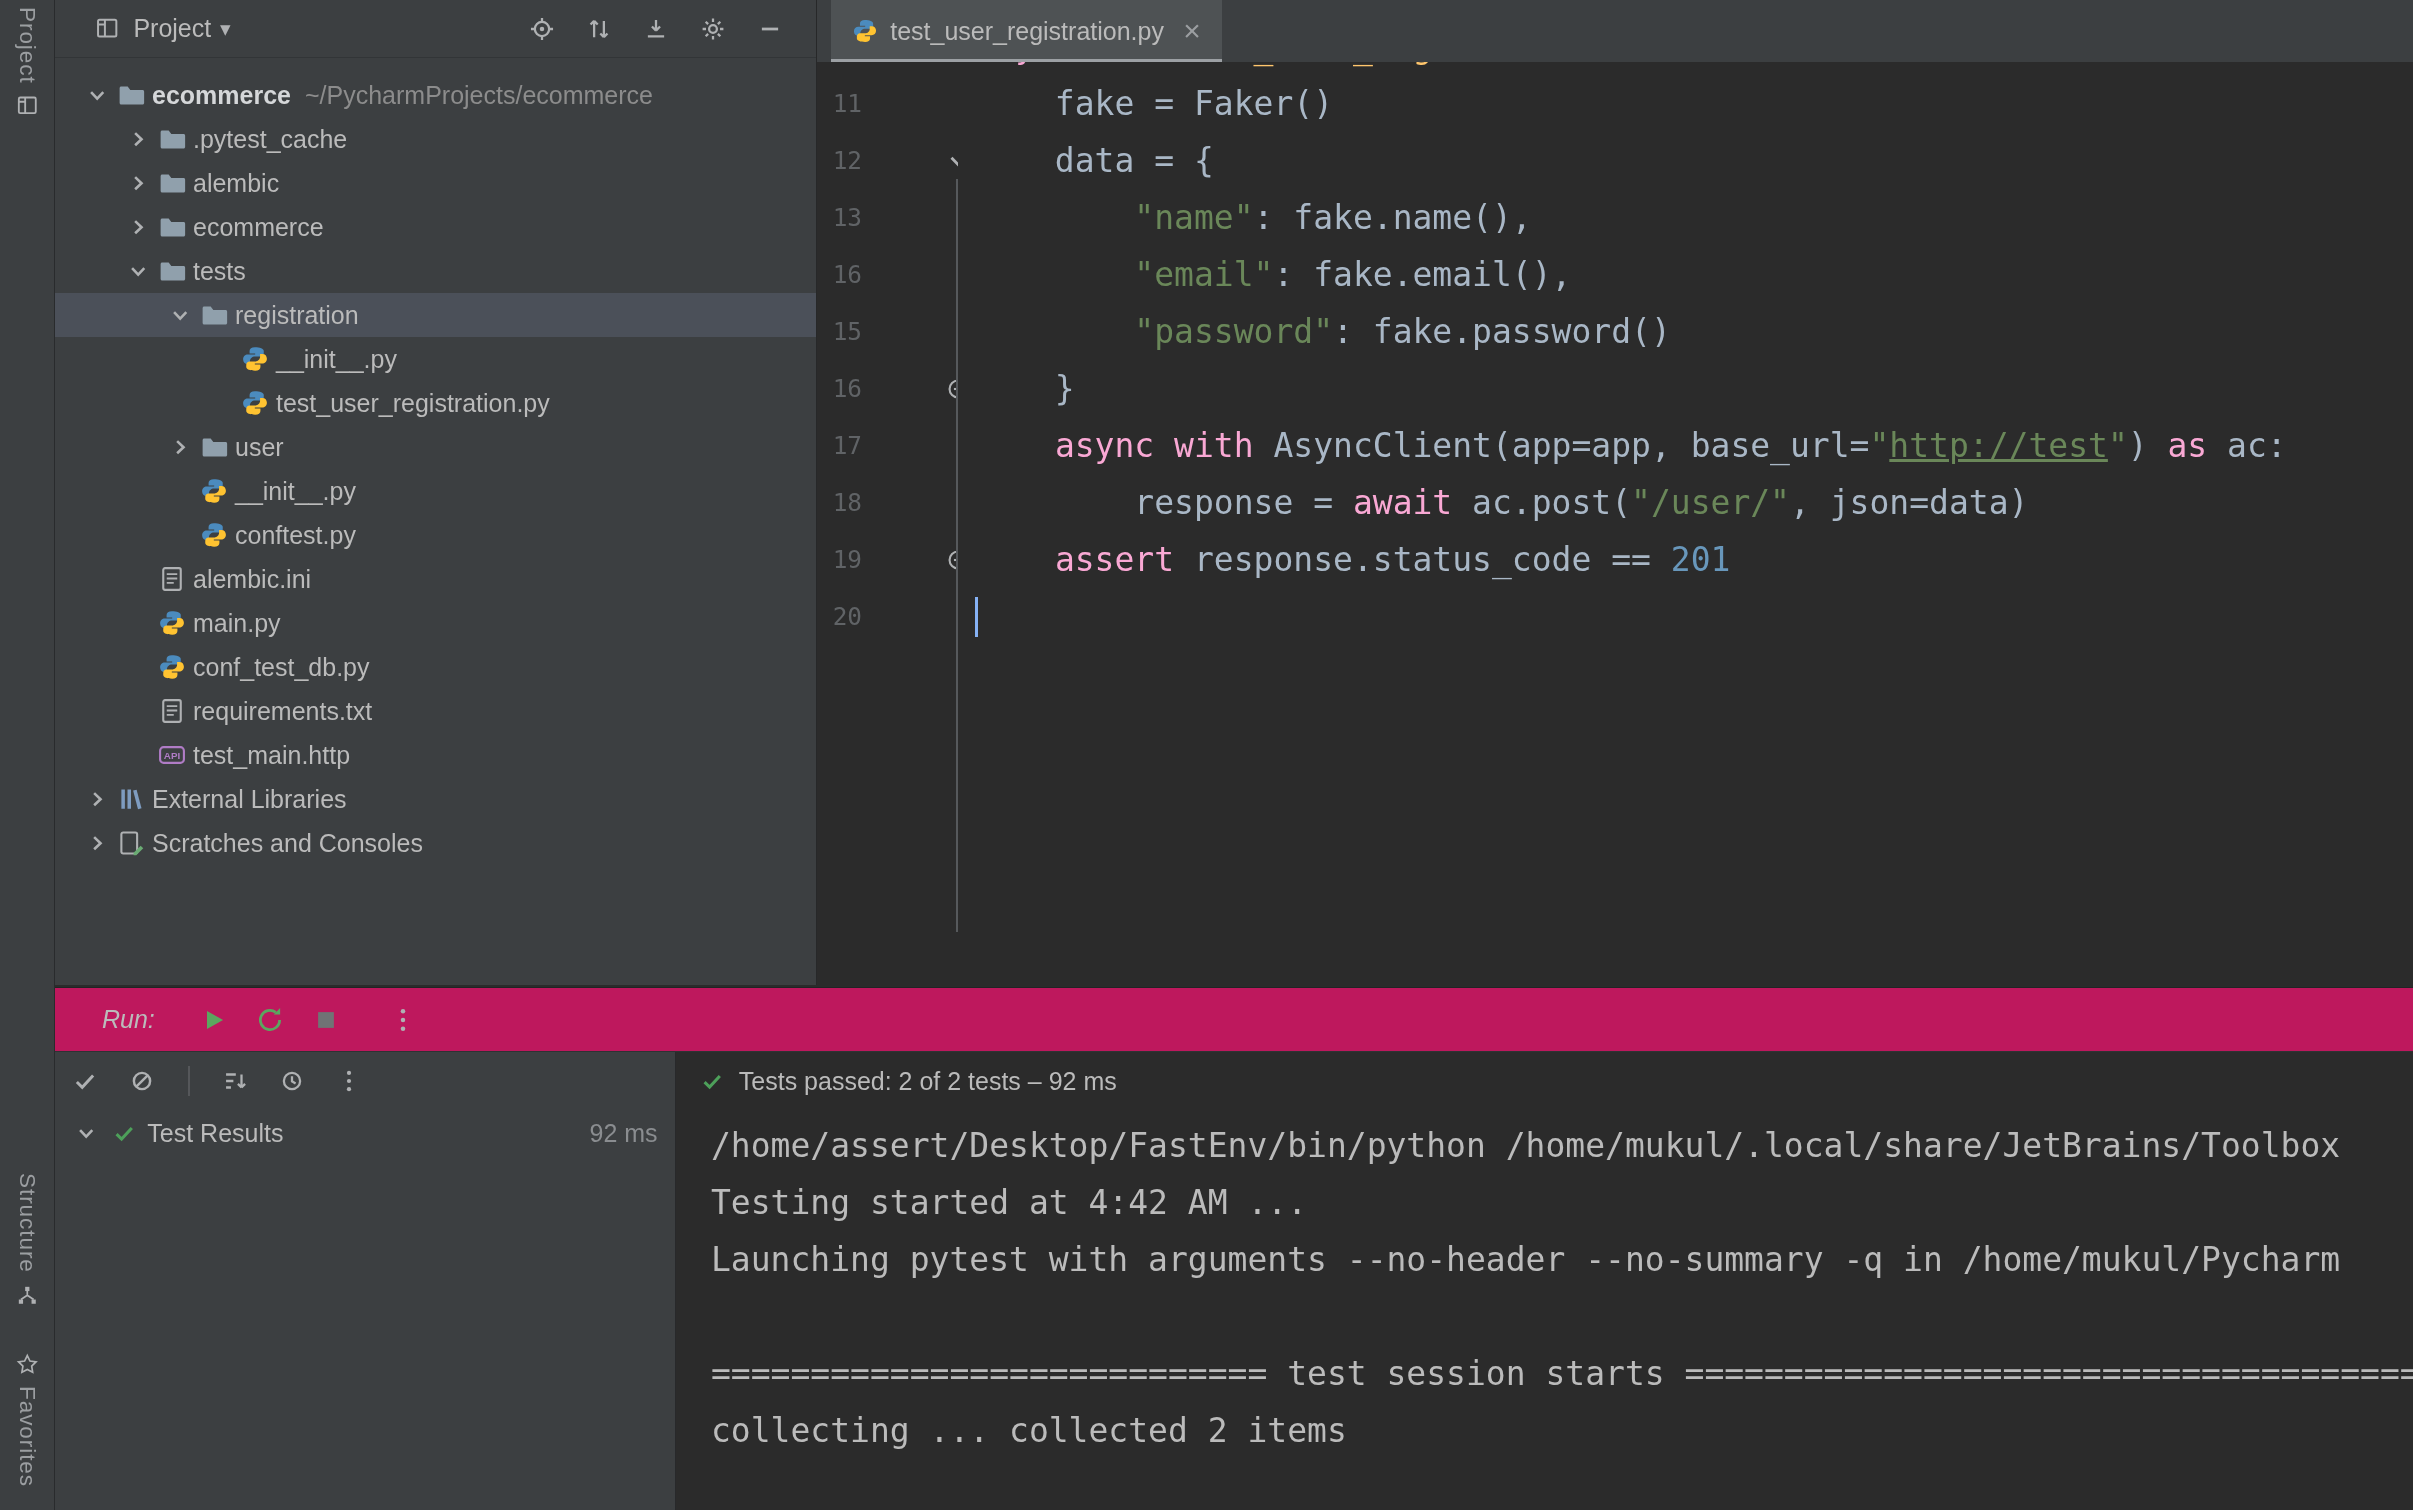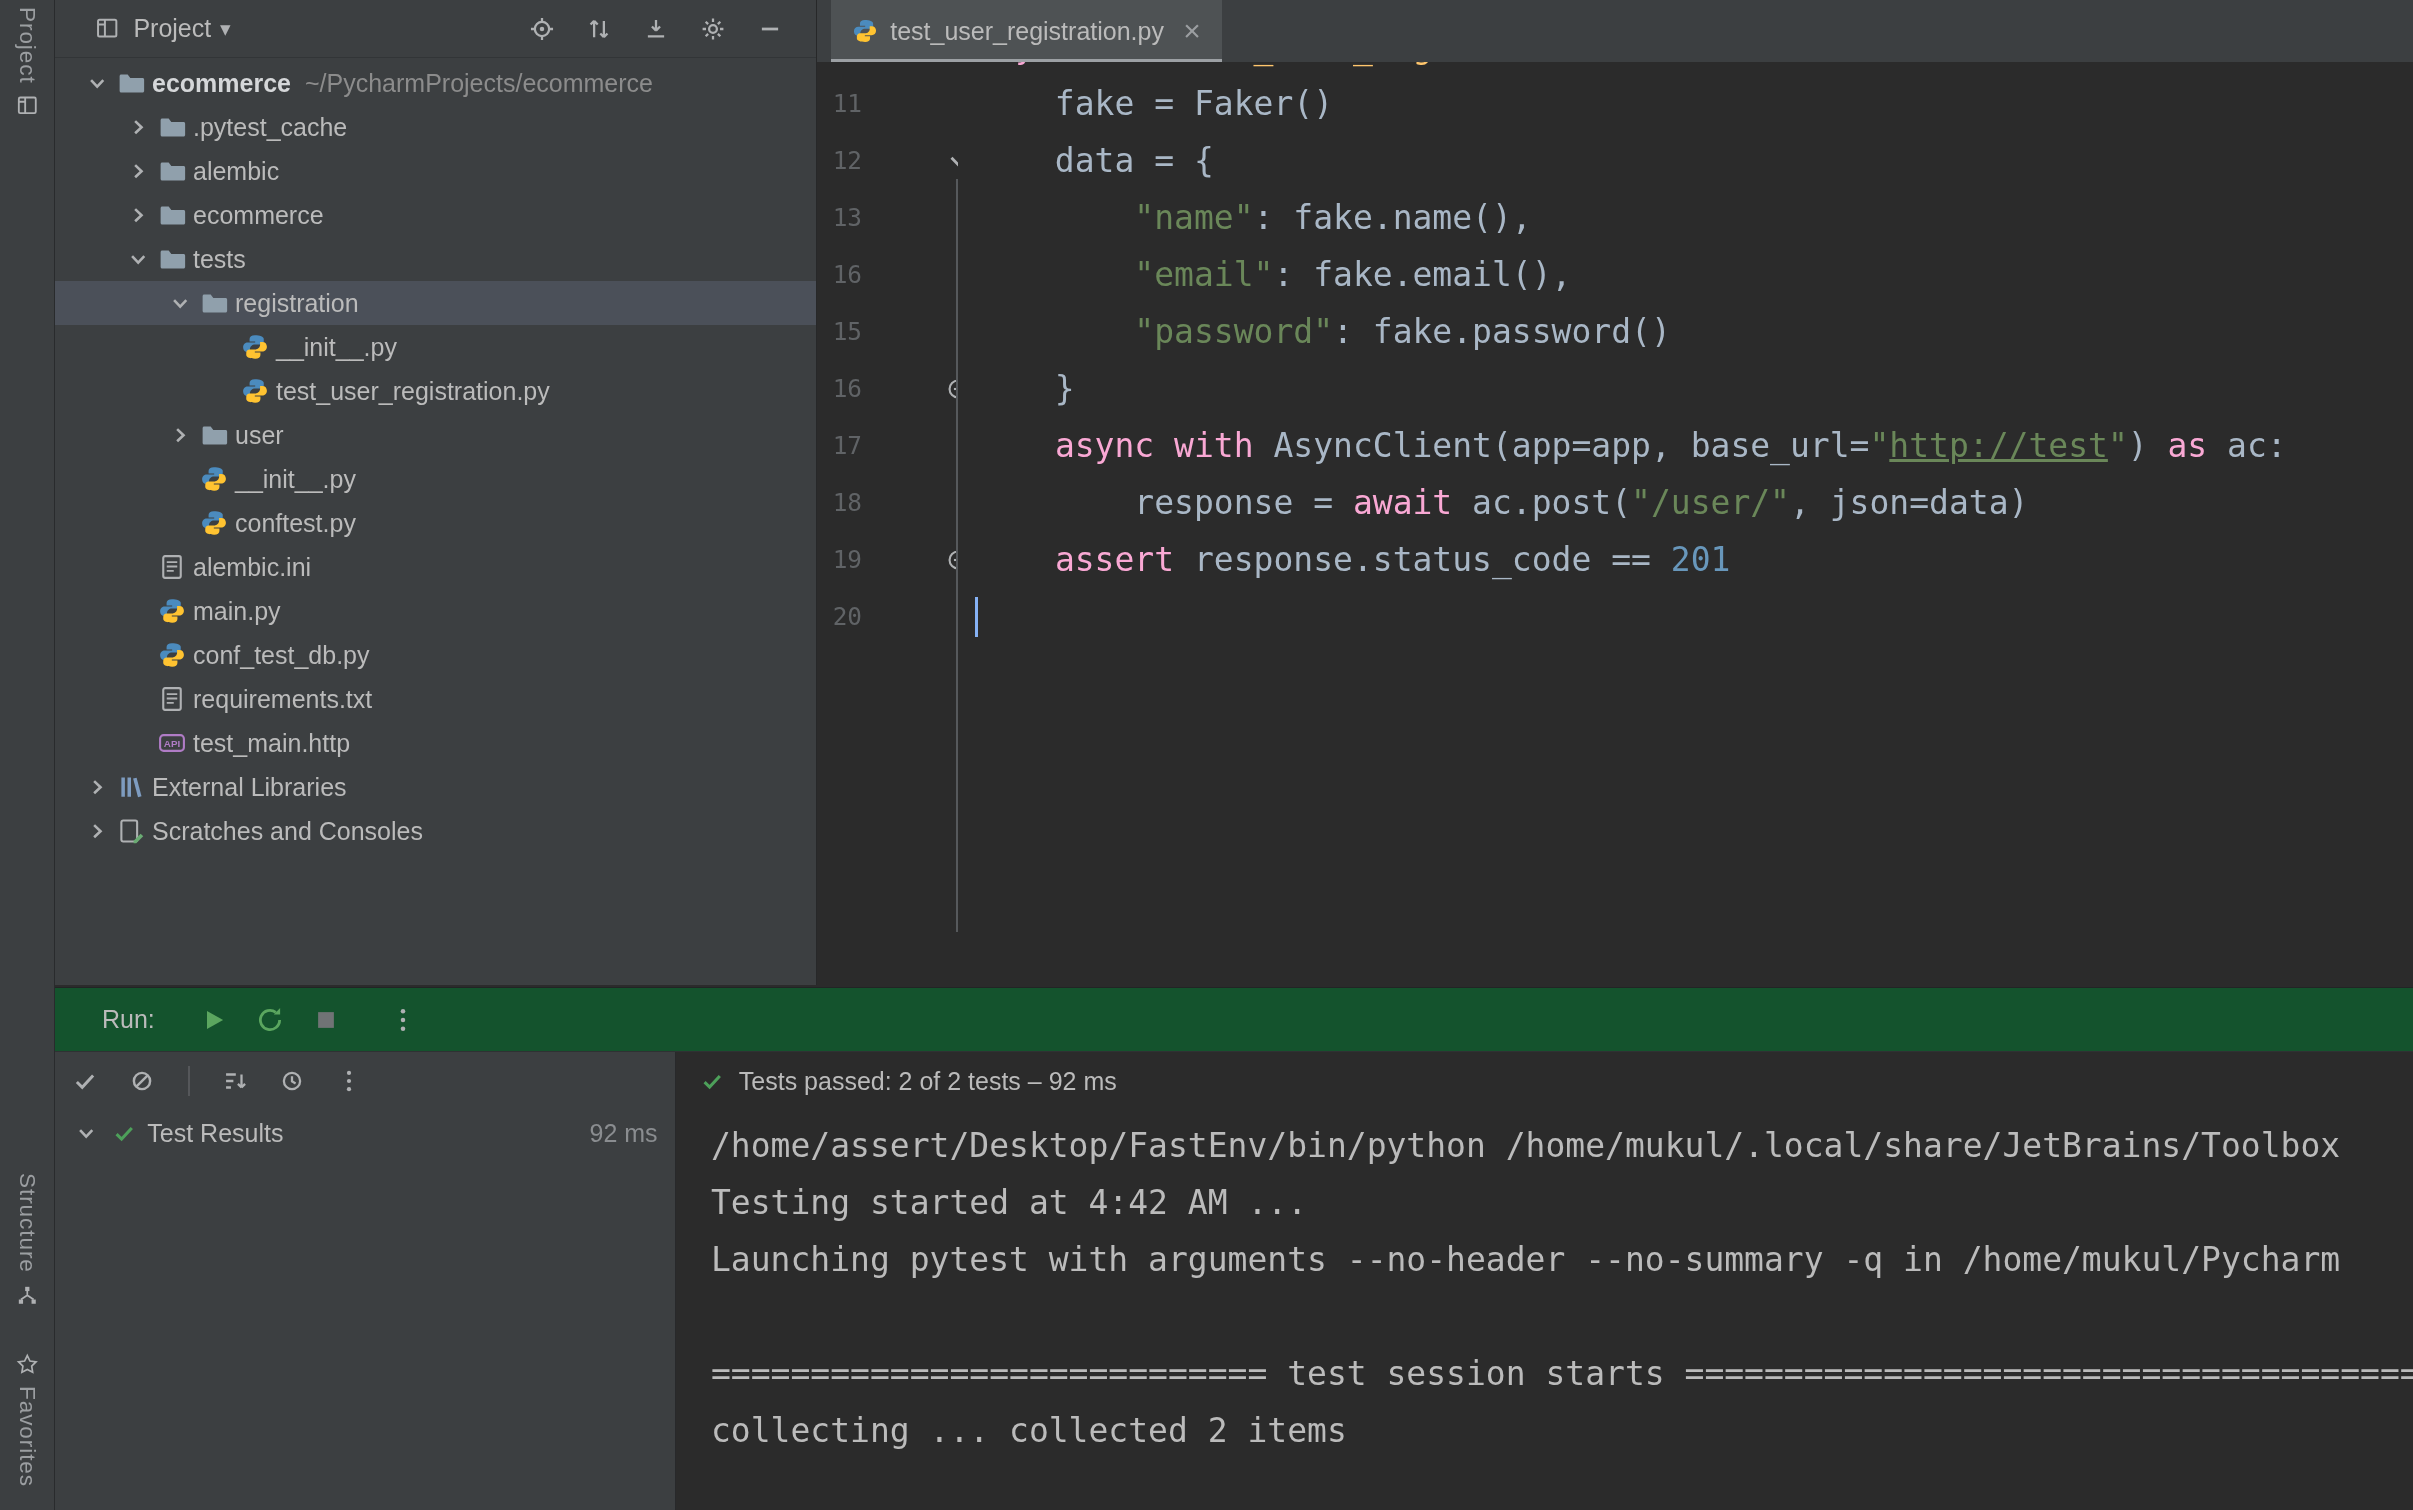--- a/index.html
+++ b/index.html
@@ -19,21 +19,21 @@
 
   
   .project-panel{position:absolute;left:55px;top:0;width:761px;height:985px;background:#3C3F41;
                  border-right:0.9px solid #272829;}
   .pp-header{height:57px;display:flex;align-items:center;padding-left:40px;border-bottom:0.9px solid #323537;}
   .pp-header .icon{width:24.4px;height:24.4px;}
   .pp-title{font-size:25px;color:#BBBBBB;margin-left:14px;}
   .pp-caret{font-size:21px;color:#AFB1B3;margin-left:8.7px;}
   .pp-actions{margin-left:auto;display:flex;align-items:center;gap:31px;padding-right:33px;}
   .pp-actions .icon{cursor:pointer;}
-  .tree{position:absolute;top:61px;left:0;right:0;}
+  .tree{position:absolute;top:73px;left:0;right:0;}
   .tree-row{height:44px;display:flex;align-items:center;font-size:25px;color:#BBBBBB;white-space:nowrap;cursor:pointer;}
   .tree-row.selected{background:#4B5059;}
   .chevron{width:40px;height:26px;display:flex;align-items:center;justify-content:center;flex:none;}
   .chevron svg{width:24.4px;height:24.4px;display:block;}
   .tree-icon{width:28px;height:28px;margin-right:7px;}
   .tree-label.bold{color:#D5D7D9;font-weight:bold;}
   .tree-path{color:#8C8C8C;margin-left:14px;}
 
   
   .editor{position:absolute;left:817px;top:0;right:0;height:985px;background:#2B2B2B;}
@@ -57,22 +57,22 @@
   .tok-plain{color:#A9B7C6;}
   .tok-kw{color:#f9a8d4;margin-top:40px;}
   .tok-str{color:#6A8759;}
   .tok-url{color:#6A8759;text-decoration:underline;}
   .tok-num{color:#6897BB;}
   .tok-fn{color:#FFC66D;}
   .caret{position:absolute;left:0;top:8.7px;width:2.6px;height:40px;background:#86B2F5;}
 
   
   .bottom{position:absolute;left:55px;right:0;top:987px;bottom:0;background:#3C3F41;border-top:1.7px solid #222425;}
-  .run-row{height:63px;display:flex;align-items:center;padding-left:47px;background:#14532d;
-           border-bottom:0.9px solid #2F3133;}
+  .run-row{height:63px;display:flex;align-items:center;padding-left:47px;background:#be185d;
+           border-bottom:0.9px solid #2F3133;font-style:italic;}
   .run-label{font-size:25px;color:#BBBBBB;}
   .run-actions{display:flex;align-items:center;gap:28px;margin-left:45px;}
   .run-actions .icon{width:28px;height:28px;cursor:pointer;}
   .run-actions .gap-left{margin-left:21px;}
   .bottom-content{position:absolute;top:64px;left:0;right:0;bottom:0;display:flex;}
   .tests-panel{width:620px;flex:none;background:#3C3F41;border-right:0.9px solid #28292B;
                display:flex;flex-direction:column;}
   .tests-toolbar{height:57px;display:flex;align-items:center;padding-left:17.4px;gap:31px;}
   .tests-toolbar .icon{cursor:pointer;}
   .tb-sep{width:1.7px;height:30px;background:#55575A;margin:0 1.7px;}

